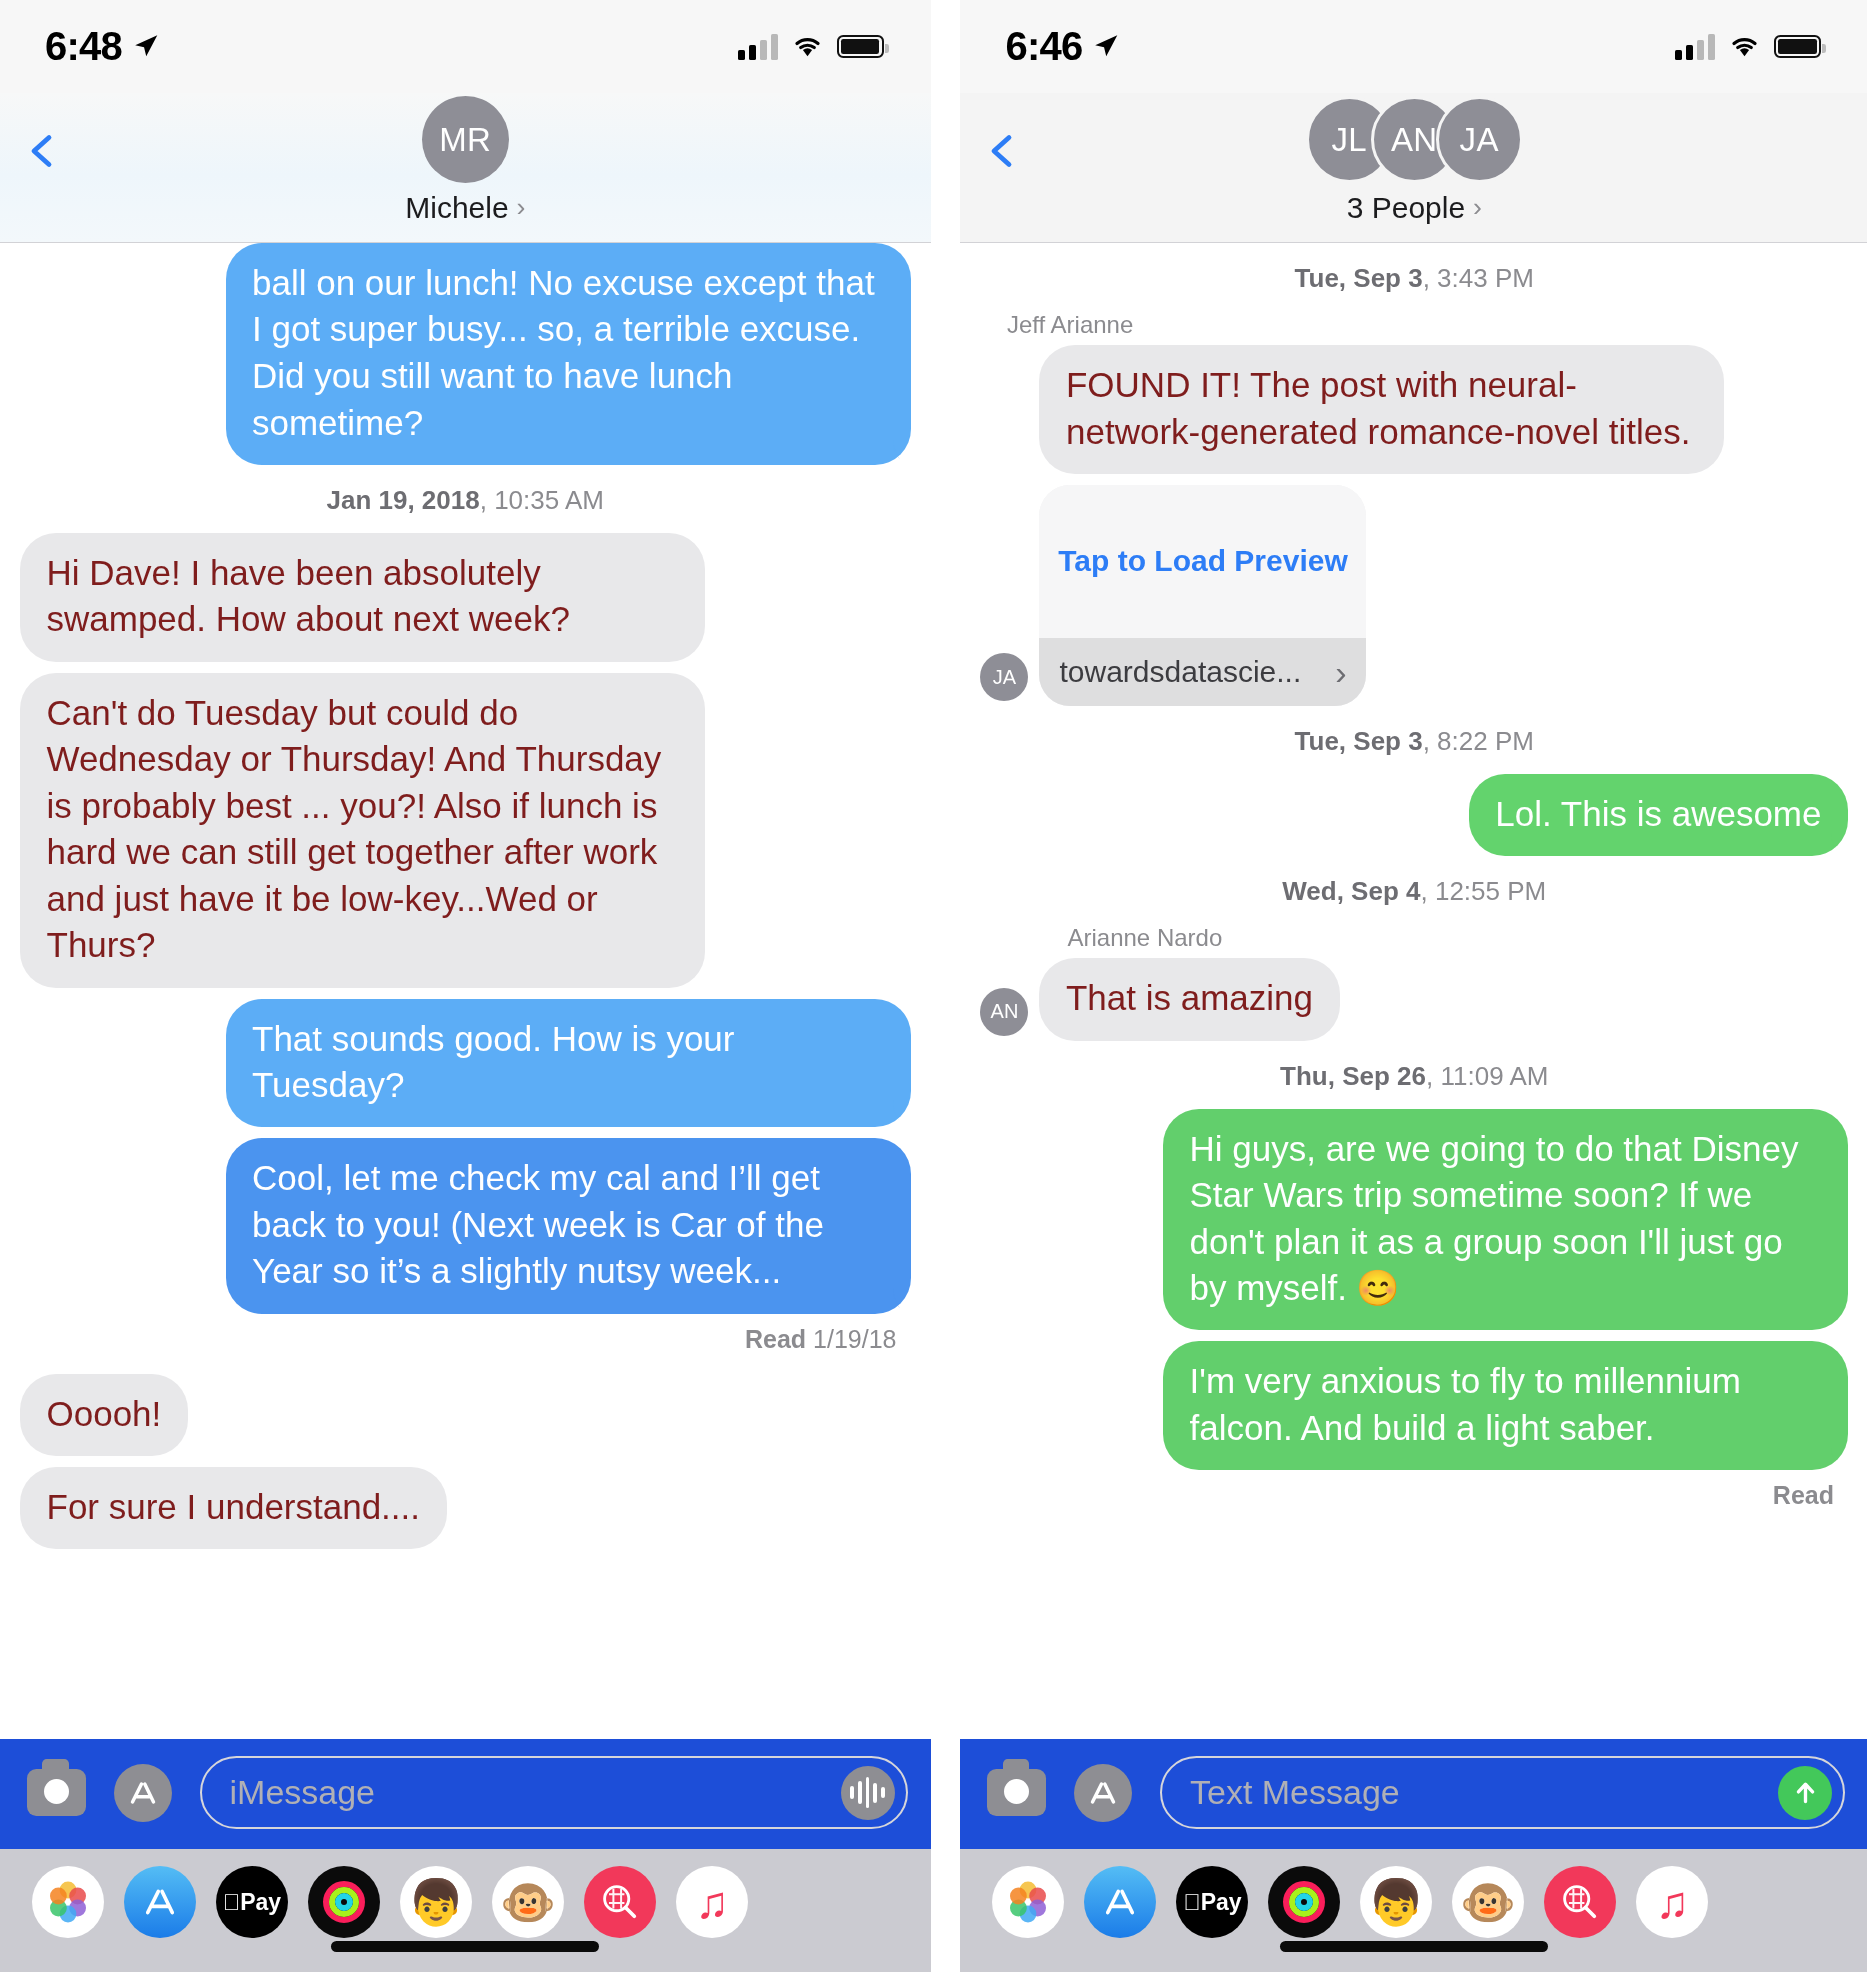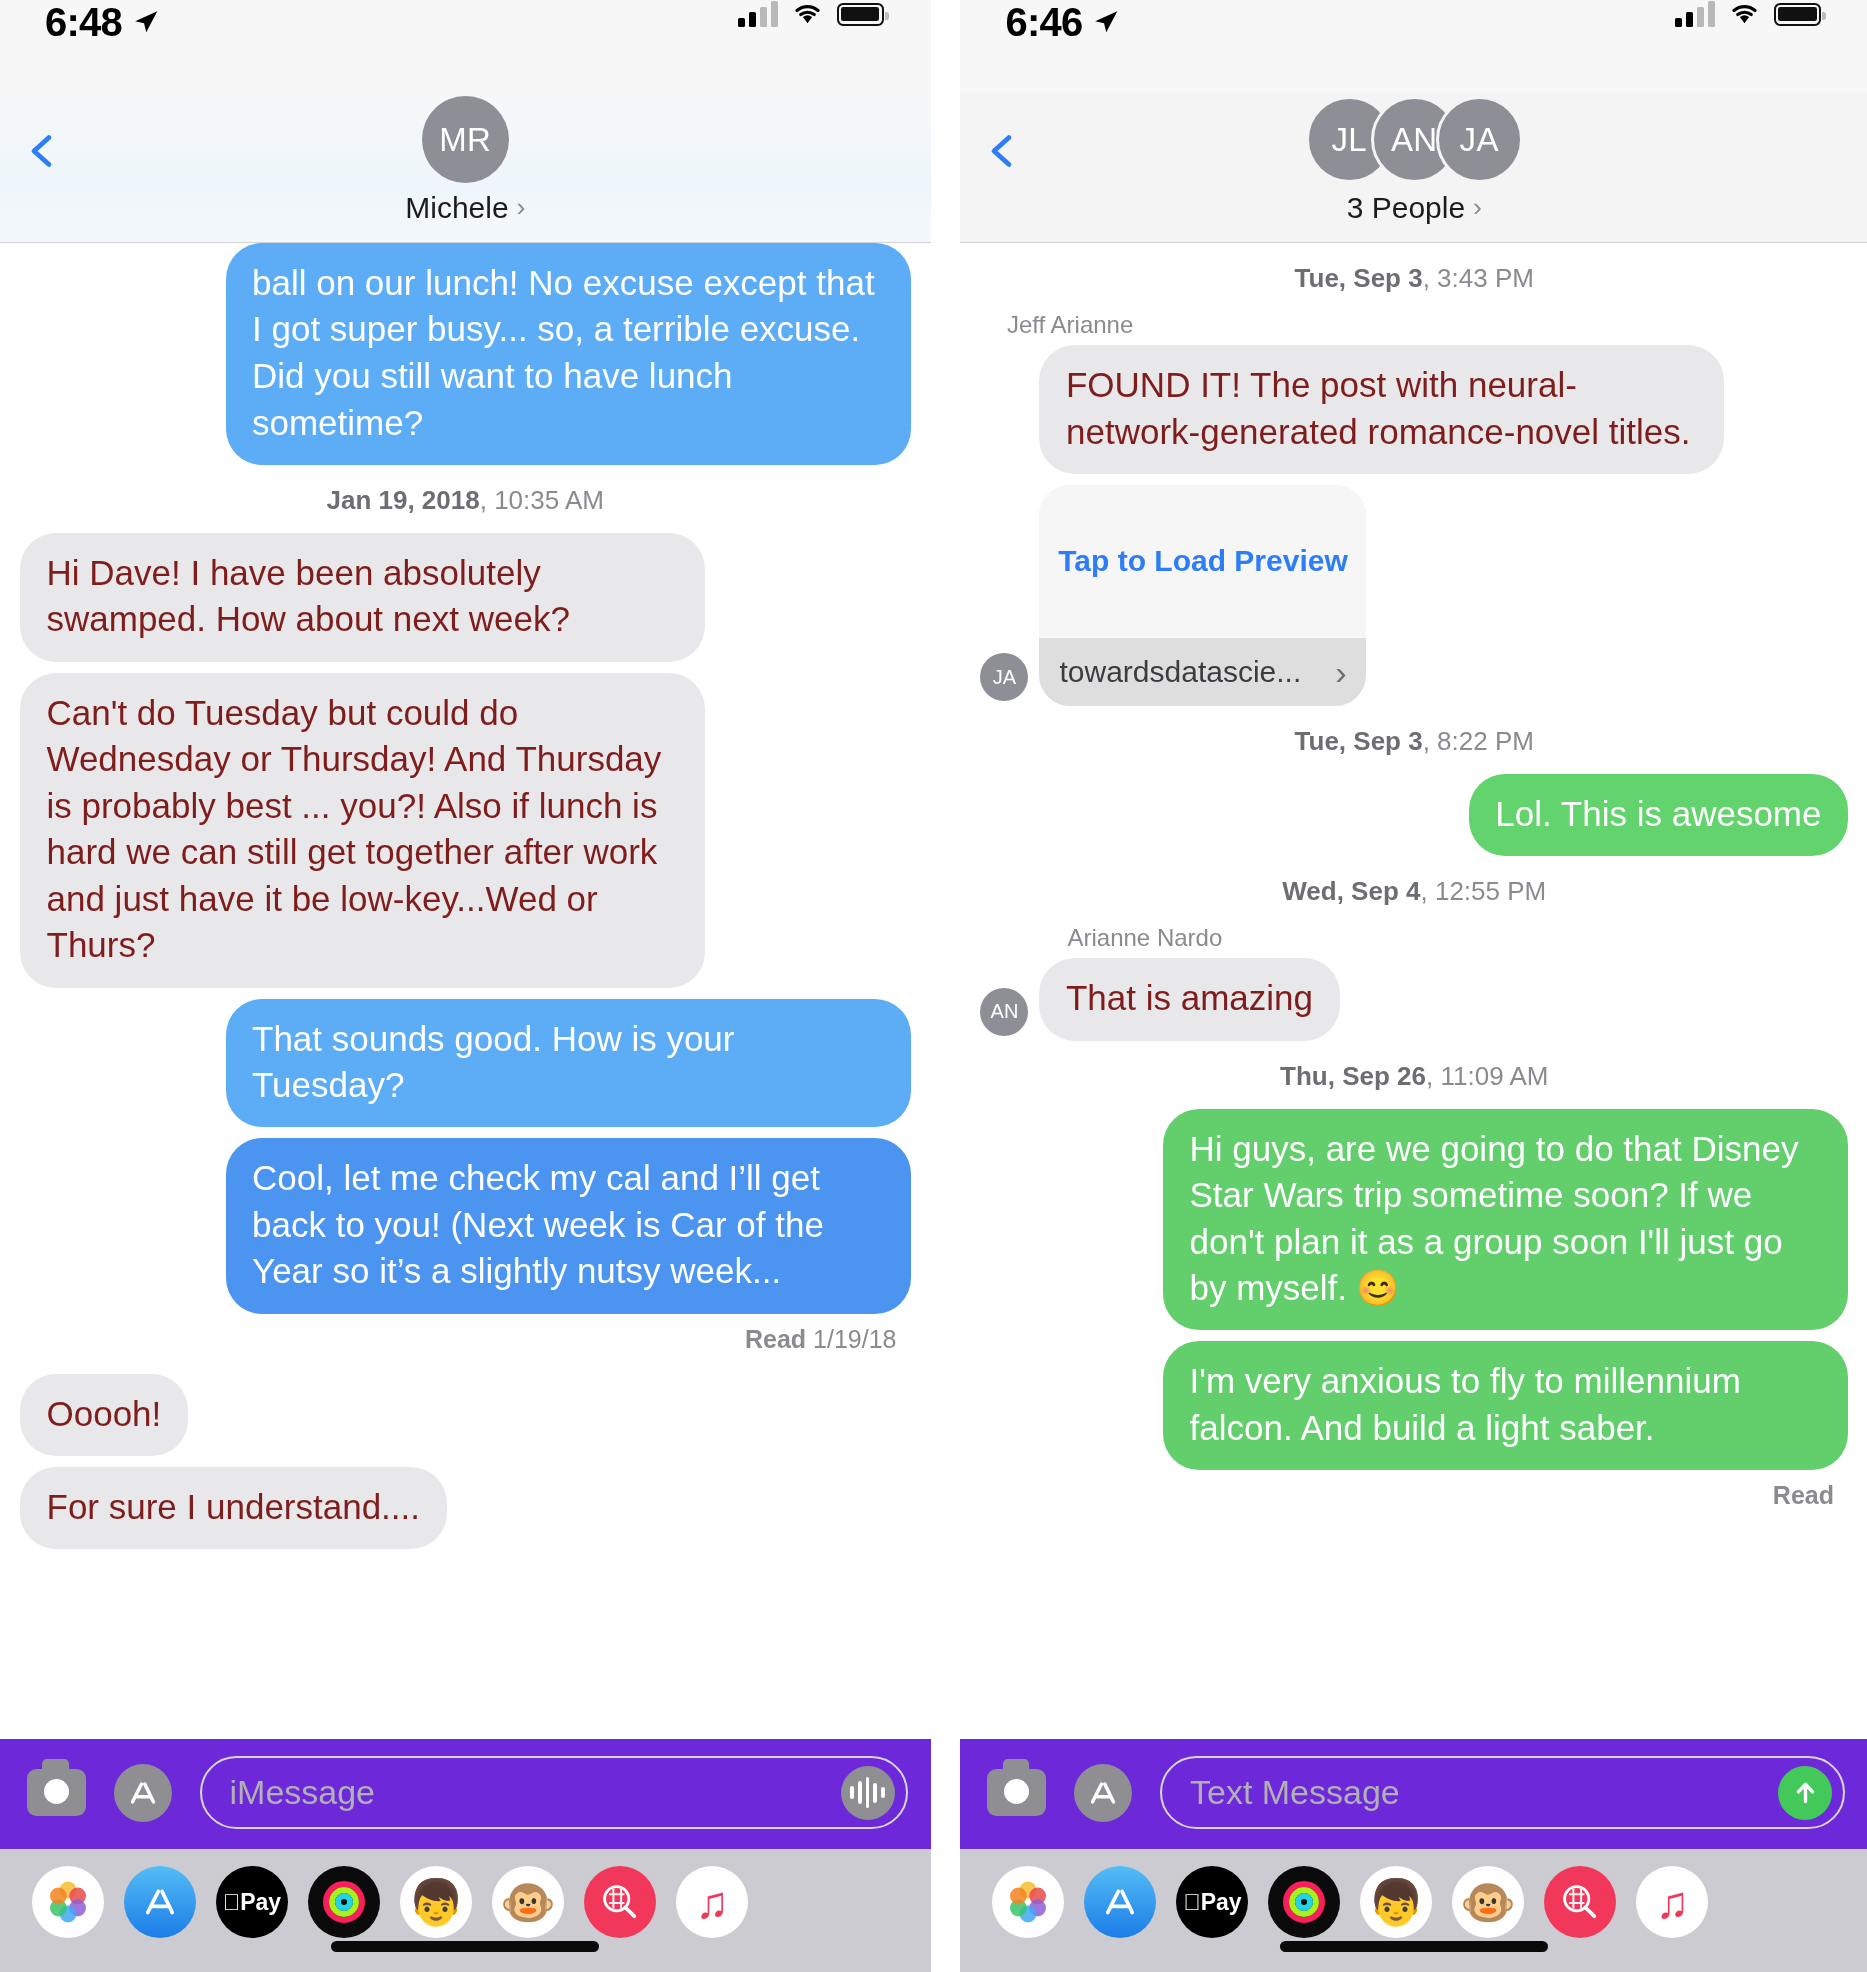--- a/index.html
+++ b/index.html
@@ -17,21 +17,21 @@
     display: flex; flex-direction: column;
     overflow: hidden;
   }
   .phone.left  { width: 931px; }
   .gap { width: 30px; background: #ffffff; height: 1972px; }
   .phone.right { width: 908px; }
 
   
   .statusbar {
     height: 93px; flex: 0 0 93px;
-    display: flex; align-items: flex-start; justify-content: space-between;
+    display: flex; align-items: center; justify-content: space-between;
     padding: 0 47px 0 45px;
     background: #f7f7f7;
   }
   .status-left { display: flex; align-items: center; gap: 11px; }
   .status-time { font-size: 40px; font-weight: 600; color: #000; letter-spacing: -0.8px; }
   .loc-arrow { width: 26.5px; height: 26.5px; }
   .status-right { display: flex; align-items: center; gap: 14px; }
   .sig { display: flex; align-items: flex-end; gap: 3.9px; height: 26.5px; }
   .sig i { width: 7px; background: #000; border-radius: 1.6px; display: block; }
   .sig i:nth-child(1) { height: 9.3px; }
@@ -152,21 +152,21 @@
   .preview-link { color: #2d7df6; font-size: 30px; font-weight: 600; }
   .preview-bottom {
     background: #dededf; padding: 17px 20px;
     display: flex; align-items: center; justify-content: space-between;
   }
   .preview-url { font-size: 30px; color: #3c3c40; }
   .preview-chev { font-size: 34px; color: #6d6d72; font-weight: 300; line-height: 1; }
 
   
   .composer {
-    flex: 0 0 auto; background: #6d28d9;
+    flex: 0 0 auto; background: #1d4ed8;
     display: flex; align-items: center; gap: 28px;
     padding: 17px 23px 20px 26.5px;
   }
   .cam {
     width: 59px; height: 47px; background: #8e8e93; border-radius: 9.3px;
     position: relative; flex: 0 0 59px;
   }
   .cam::before {
     content: ""; position: absolute; top: -10px; left: 15.6px;
     width: 26.5px; height: 12.5px; background: #8e8e93; border-radius: 4.7px 4.7px 0 0;

